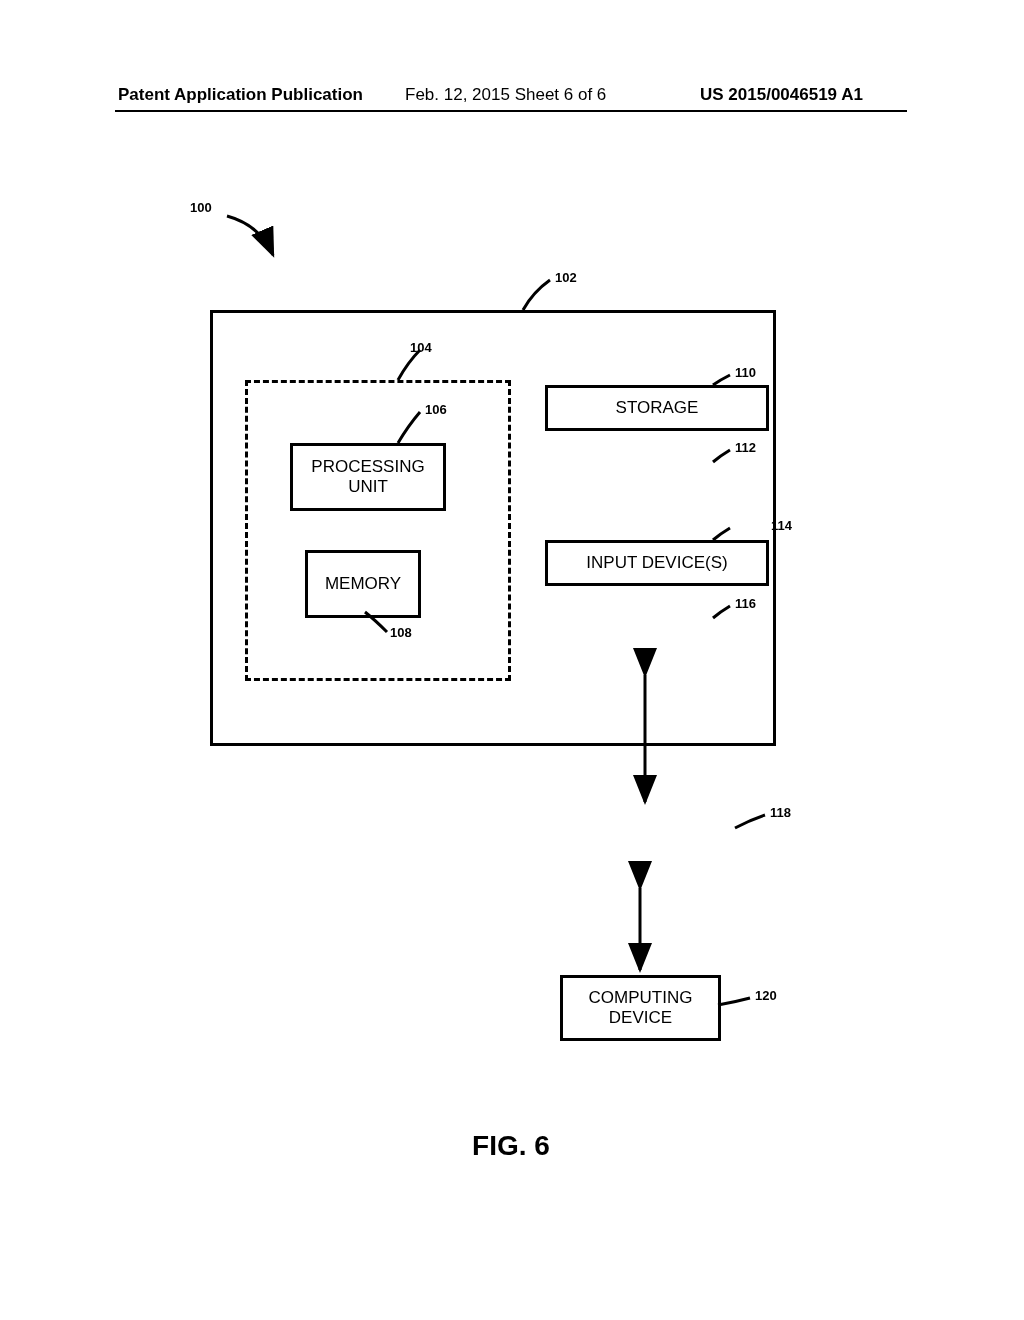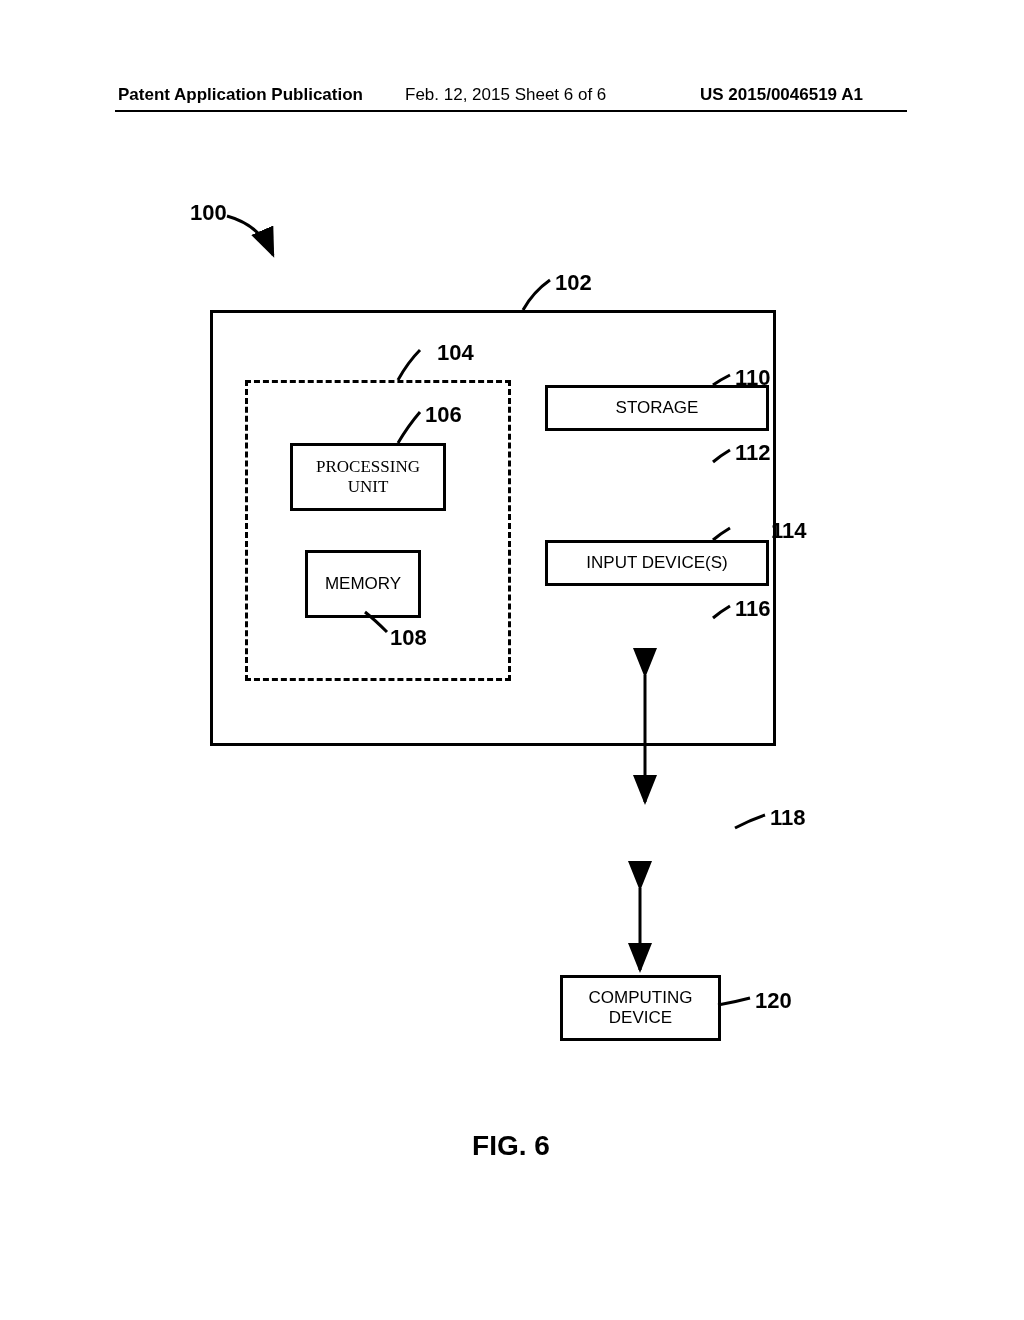--- a/index.html
+++ b/index.html
@@ -63,21 +63,21 @@
     justify-content: center;
     white-space: pre-line;
     line-height: 1.2;
     background: #fff;
   }
   .dashed {
     border-style: dashed;
   }
   .lbl {
     position: absolute;
-    font-size: 22px;
+    font-size: 13px;
     font-weight: bold;
     text-align: center;
   }
   .fig-title {
     position: absolute;
     top: 1130px;
     left: 115px;
     width: 792px;
     text-align: center;
     font-size: 28px;
@@ -108,23 +108,23 @@
   <div class="hdr-rule"></div>
 
   <div class="diagram">
 
     <div class="lbl" style="top:0px; left:75px;">100</div>
 
     <div class="box" style="top:110px; left:95px; width:560px; height:430px; display:block;"></div>
     <div class="lbl" style="top:70px; left:440px;">102</div>
 
     <div class="box dashed" style="top:180px; left:130px; width:260px; height:295px; display:block;"></div>
-    <div class="lbl" style="top:140px; left:322px;">104</div>
+    <div class="lbl" style="top:140px; left:295px;">104</div>
 
-    <div class="box" style="top:243px; left:175px; width:150px; height:62px;font-family:Liberation Serif, serif;">
+    <div class="box" style="top:243px; left:175px; width:150px; height:62px;">
       <span>PROCESSING
 UNIT</span>
     </div>
     <div class="lbl" style="top:202px; left:310px;">106</div>
 
     <div class="box" style="top:350px; left:190px; width:110px; height:62px;">
       <span>MEMORY</span>
     </div>
     <div class="lbl" style="top:425px; left:275px;">108</div>
 

